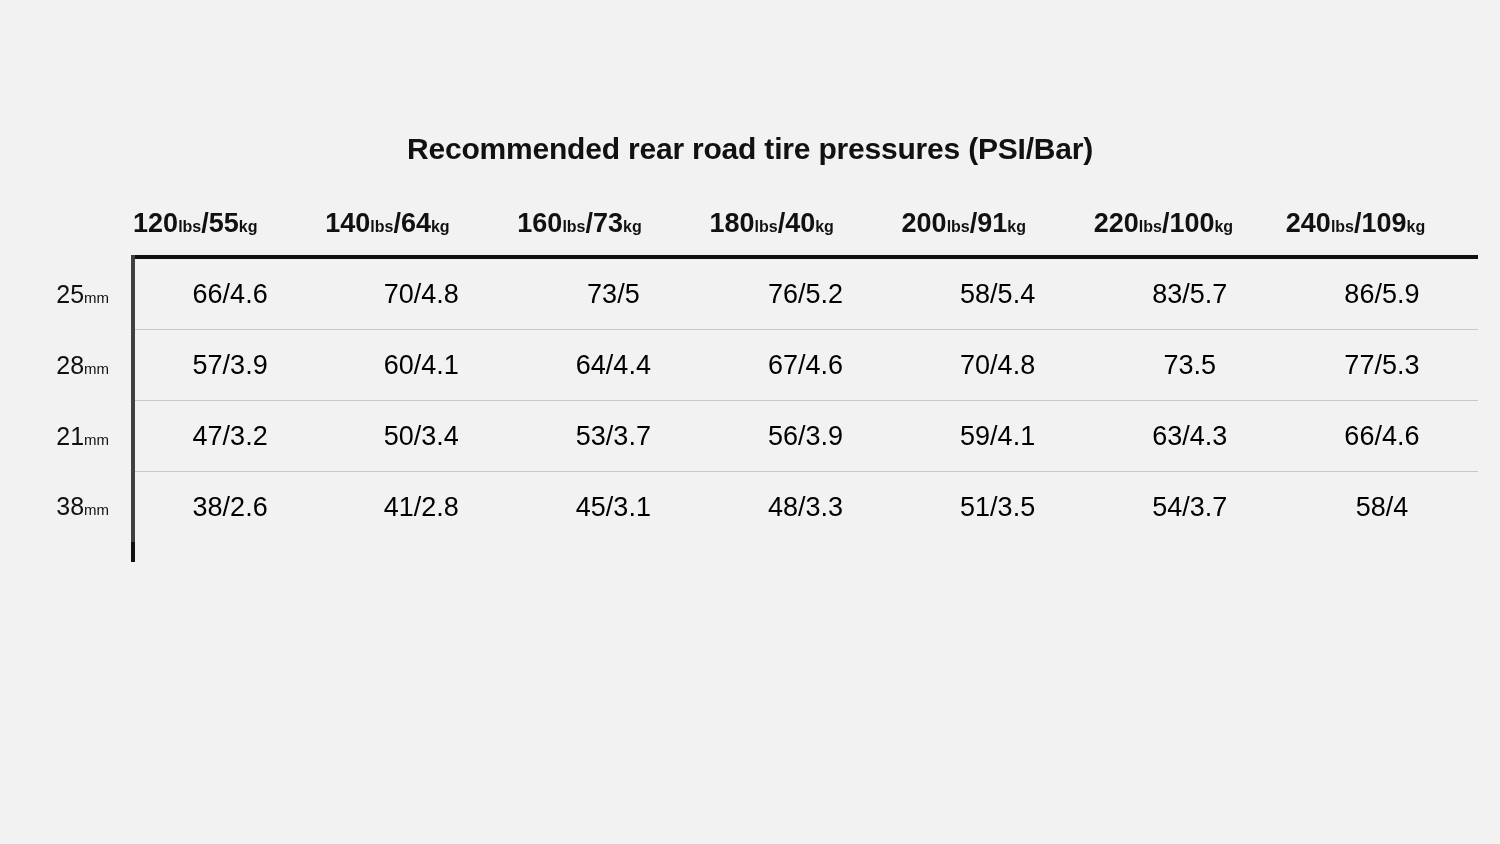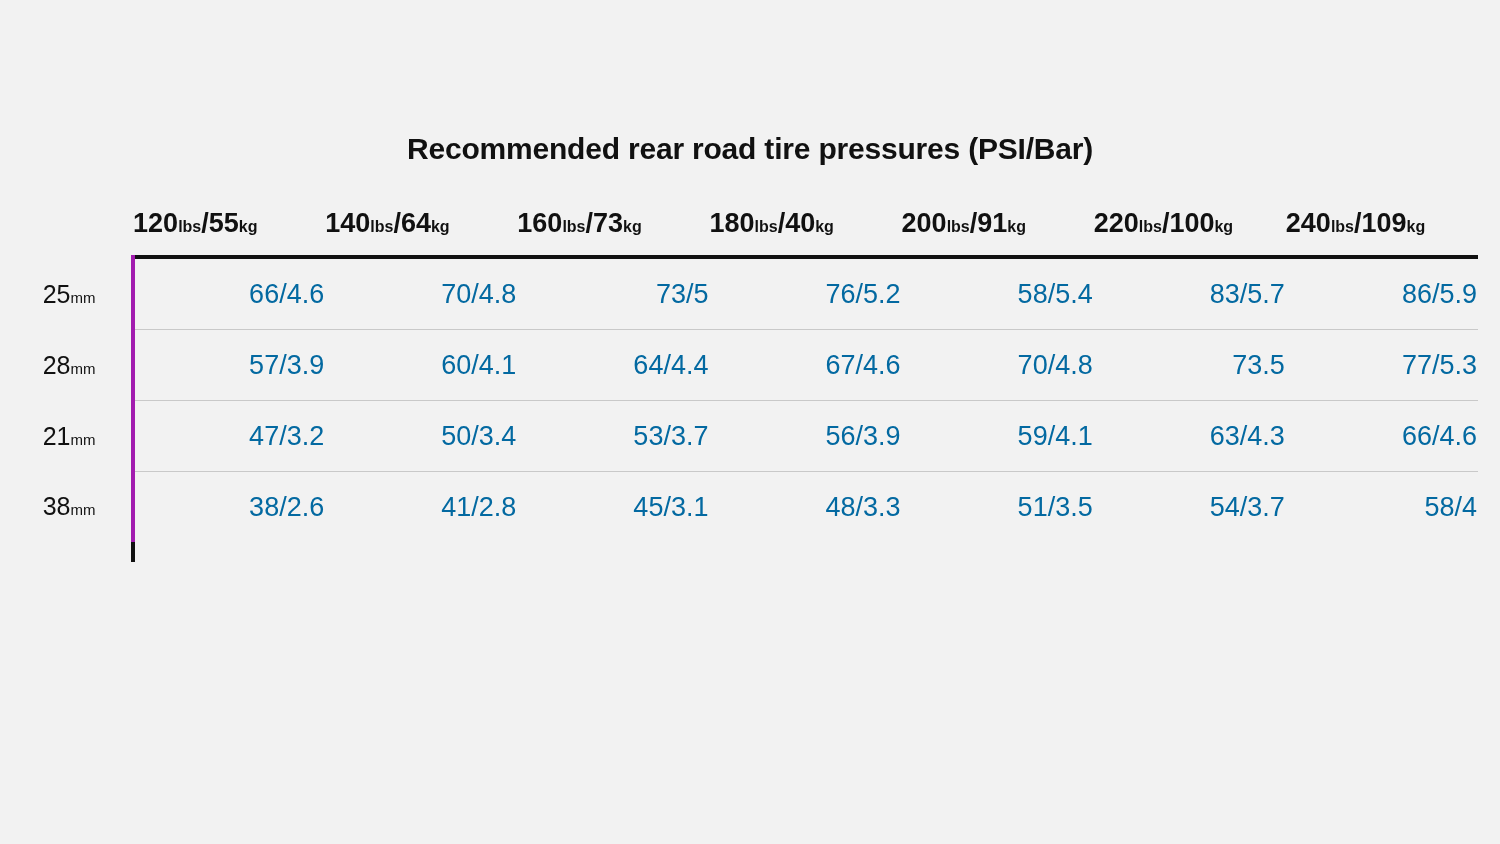--- a/index.html
+++ b/index.html
@@ -51,34 +51,34 @@
     padding: 0 0 16px 0;
     vertical-align: bottom;
     color: #111;
     white-space: nowrap;
   }
   th.colhead .unit {
     font-size: 16px;
   }
   td.rowhead {
     font-size: 25px;
-    text-align: center;
+    text-align: right;
     padding-right: 22px;
     color: #111;
     white-space: nowrap;
-    border-right: 4px solid #a21caf;
+    border-right: 4px solid #404040;
   }
   td.rowhead .unit {
     font-size: 15px;
   }
   td.cell {
     font-size: 27px;
-    text-align: right;
+    text-align: center;
     height: 68px;
-    color: #0369a1;
+    color: #000000;
     border-bottom: 1px solid #c9c9c9;
   }
   tr.firstrow td.cell {
     border-top: 4px solid #111;
   }
   tr.lastrow td.cell {
     border-bottom: none;
   }
   tr.firstrow td.rowhead {
     padding-top: 4px;

